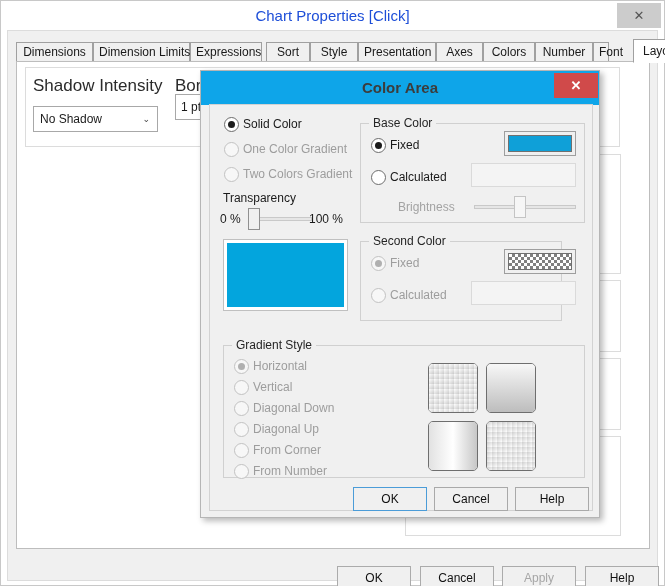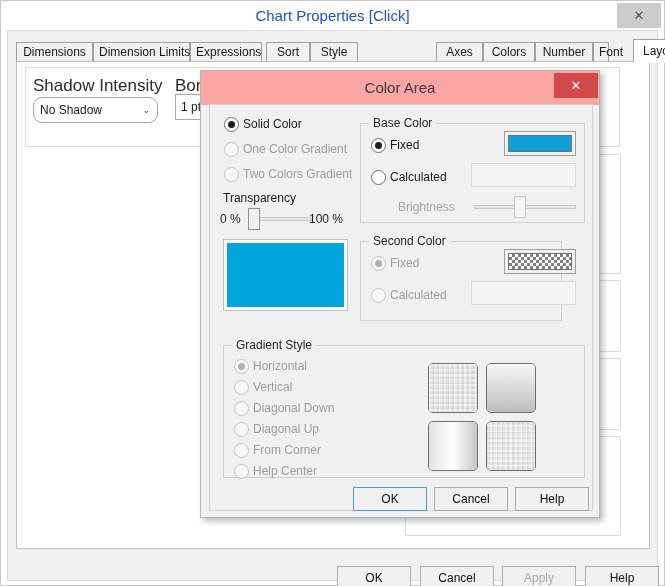--- a/index.html
+++ b/index.html
@@ -152,21 +152,22 @@
     left: 200px; top: 70px;
     width: 400px; height: 448px;
     background: #f0f0f0;
     border: 1px solid #b5b5b5;
     box-shadow: 3px 3px 6px rgba(0,0,0,0.28);
   }
   #dialog-titlebar {
     position: absolute;
     left: 0; top: 0;
     width: 398px; height: 34px;
-    background: #fca5a5;
+    background: #0ea5e9;
+    font-weight: bold;
   }
   #dialog-title {
     position: absolute;
     left: 0; top: 0; width: 398px;
     text-align: center;
     line-height: 34px;
     font-size: 15px;
     color: #3c3c3c;
   }
   #dialog-close {
@@ -336,32 +337,33 @@
   </div>
 
   <div id="parent-client">
 
     <div id="tabstrip">
       <div class="tab" style="left:0px;width:77px;">Dimensions</div>
       <div class="tab" style="left:77px;width:97px;">Dimension Limits</div>
       <div class="tab" style="left:174px;width:72px;">Expressions</div>
       <div class="tab" style="left:250px;width:44px;">Sort</div>
       <div class="tab" style="left:294px;width:48px;">Style</div>
+      <div class="tab" style="left:342px;width:78px;">Presentation</div>
       <div class="tab" style="left:420px;width:47px;">Axes</div>
       <div class="tab" style="left:467px;width:52px;">Colors</div>
       <div class="tab" style="left:519px;width:58px;">Number</div>
       <div class="tab" style="left:577px;width:16px;">Font</div>
       <div class="tab active" style="left:617px;width:56px;">Layout</div>
 
     </div>
 
     <div id="tabpage">
 
       <div class="field-label" style="left:16px;top:14px;">Shadow Intensity</div>
-      <div class="combo" style="left:16px;top:35px;width:125px;height:26px;border-radius:9px;">
+      <div class="combo" style="left:16px;top:44px;width:125px;height:26px;">
         <span>No Shadow</span>
         <span class="caret">⌄</span>
       </div>
 
       <div class="field-label" style="left:158px;top:14px;">Border W</div>
       <div class="textbox" style="left:158px;top:32px;width:60px;height:26px;">1 pt</div>
 
       <div class="groupbox" style="left:8px;top:5px;width:595px;height:80px;"></div>
       <div class="groupbox" style="left:388px;top:92px;width:216px;height:120px;"></div>
       <div class="groupbox" style="left:388px;top:218px;width:216px;height:72px;"></div>
@@ -430,21 +432,21 @@
     </div>
 
     <div class="dgroup" style="left:13px;top:240px;width:362px;height:133px;">
       <span class="dgroup-title">Gradient Style</span>
 
       <div class="radio checked dim" style="left:10px;top:13px;">Horizontal</div>
       <div class="radio dim" style="left:10px;top:34px;">Vertical</div>
       <div class="radio dim" style="left:10px;top:55px;">Diagonal Down</div>
       <div class="radio dim" style="left:10px;top:76px;">Diagonal Up</div>
       <div class="radio dim" style="left:10px;top:97px;">From Corner</div>
-      <div class="radio dim" style="left:10px;top:118px;">Help Center</div>
+      <div class="radio dim" style="left:10px;top:118px;">From Number</div>
 
       <div class="gtile" style="left:204px;top:17px;">
         <div class="gtile-fill checker-lite" style="background-image:linear-gradient(135deg,#ffffff,#c9c9c9);"></div>
       </div>
       <div class="gtile" style="left:262px;top:17px;">
         <div class="gtile-fill" style="background-image:linear-gradient(180deg,#f7f7f7,#bdbdbd);"></div>
       </div>
       <div class="gtile" style="left:204px;top:75px;">
         <div class="gtile-fill" style="background-image:linear-gradient(90deg,#e2e2e2,#ffffff,#c7c7c7);"></div>
       </div>

